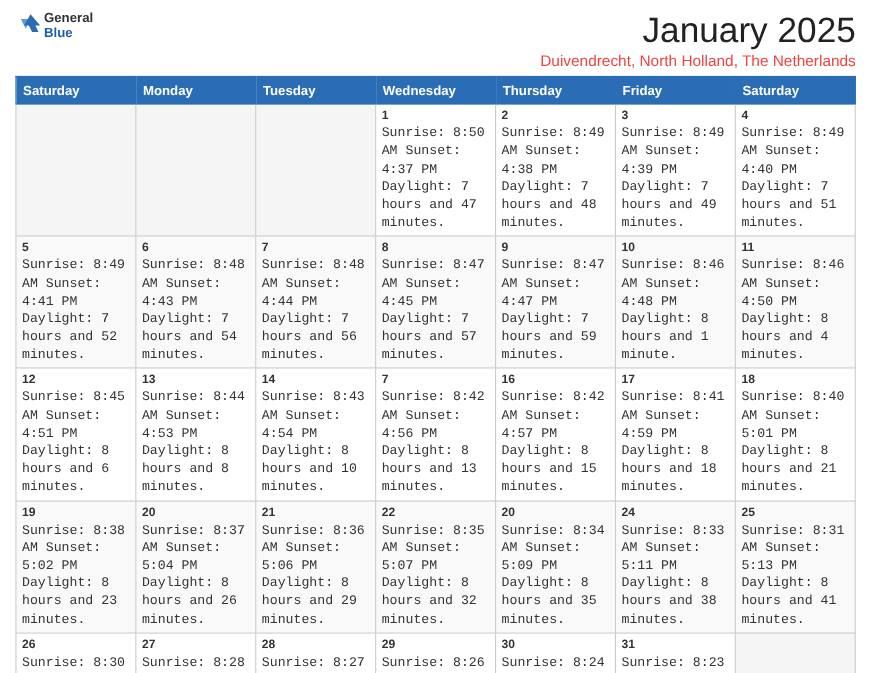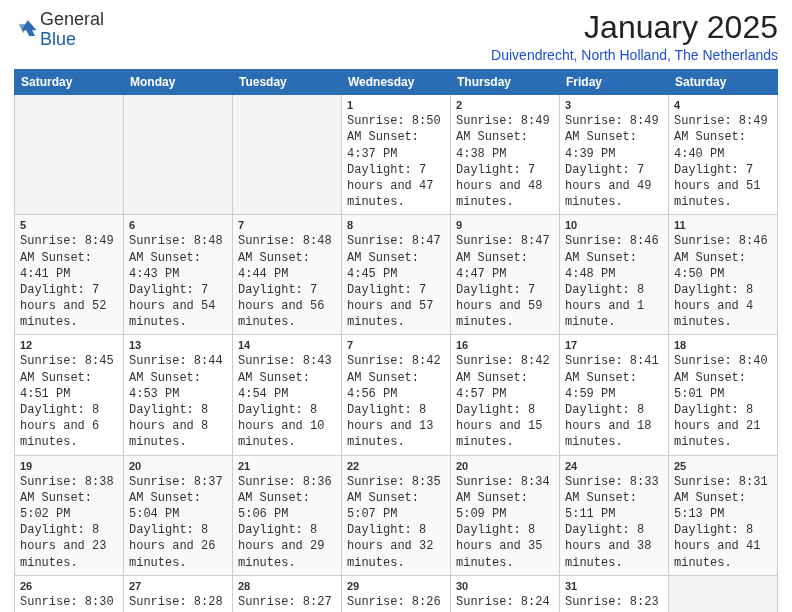--- a/index.html
+++ b/index.html
@@ -21,43 +21,43 @@
       align-items: flex-start;
       justify-content: space-between;
       margin-bottom: 6px;
     }
     .logo {
       display: flex;
       align-items: center;
       gap: 2px;
     }
     .logo-text {
-      font-size: 18px;
-      font-weight: normal;
+      font-size: 12px;
+      font-weight: bold;
       line-height: 1.1;
     }
     .logo-general { color: #333; }
     .logo-blue { color: #1a5fa8; }
     .logo-icon {
       width: 22px;
       height: 22px;
       margin-left: 2px;
     }
     .title-block {
       text-align: right;
     }
     .month-title {
       font-size: 32px;
       font-weight: normal;
       color: #222;
       line-height: 1.1;
     }
     .location-title {
       font-size: 14px;
-      color: #1d4ed8;
+      color: #ef4444;
       margin-top: 2px;
     }
     .calendar {
       width: 100%;
       border-collapse: collapse;
       border: 1px solid #ccc;
     }
     .calendar th {
       background: #2a6db5;
       color: #fff;

